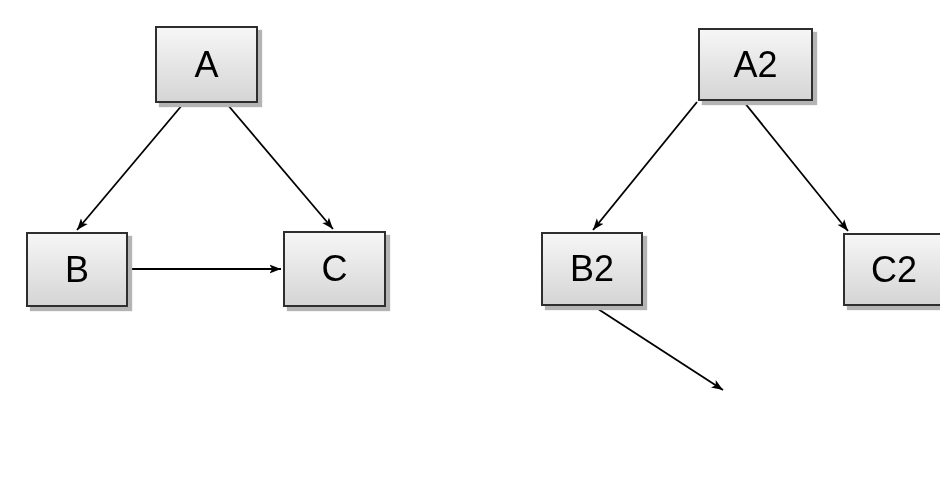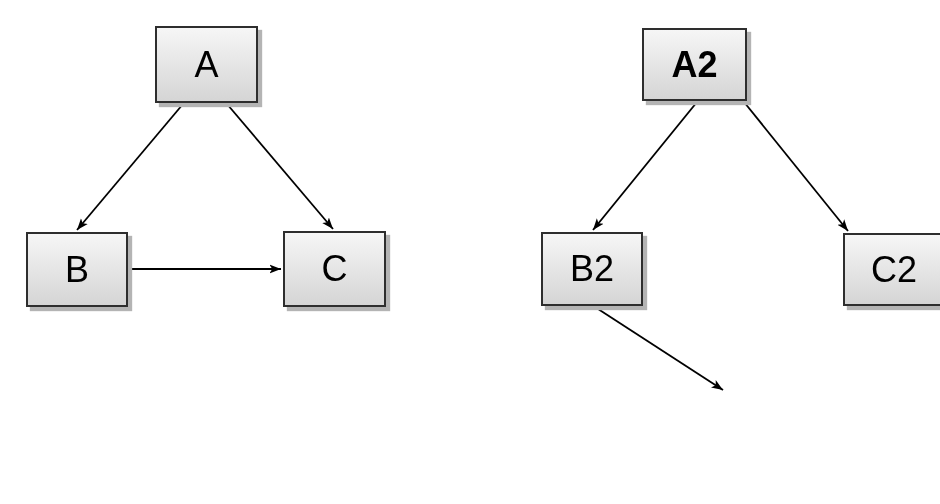--- a/index.html
+++ b/index.html
@@ -65,21 +65,21 @@
     </svg>
 <div class="node" style="left: 155px; top: 26px; width: 103px; height: 77px;">
       <span class="node-label">A</span>
     </div>
     <div class="node" style="left: 26px; top: 232px; width: 102px; height: 75px;">
       <span class="node-label">B</span>
     </div>
     <div class="node" style="left: 283px; top: 231px; width: 103px; height: 76px;">
       <span class="node-label">C</span>
     </div>
-    <div class="node" style="left: 642px; top: 28px; width: 105px; height: 73px; font-weight: bold;">
+    <div class="node" style="left: 698px; top: 28px; width: 115px; height: 73px;">
       <span class="node-label">A2</span>
     </div>
     <div class="node" style="left: 541px; top: 232px; width: 102px; height: 74px;">
       <span class="node-label">B2</span>
     </div>
     <div class="node" style="left: 798px; top: 233px; width: 102px; height: 73px; margin-left: 45px;">
       <span class="node-label">C2</span>
     </div>
   </div>
 

